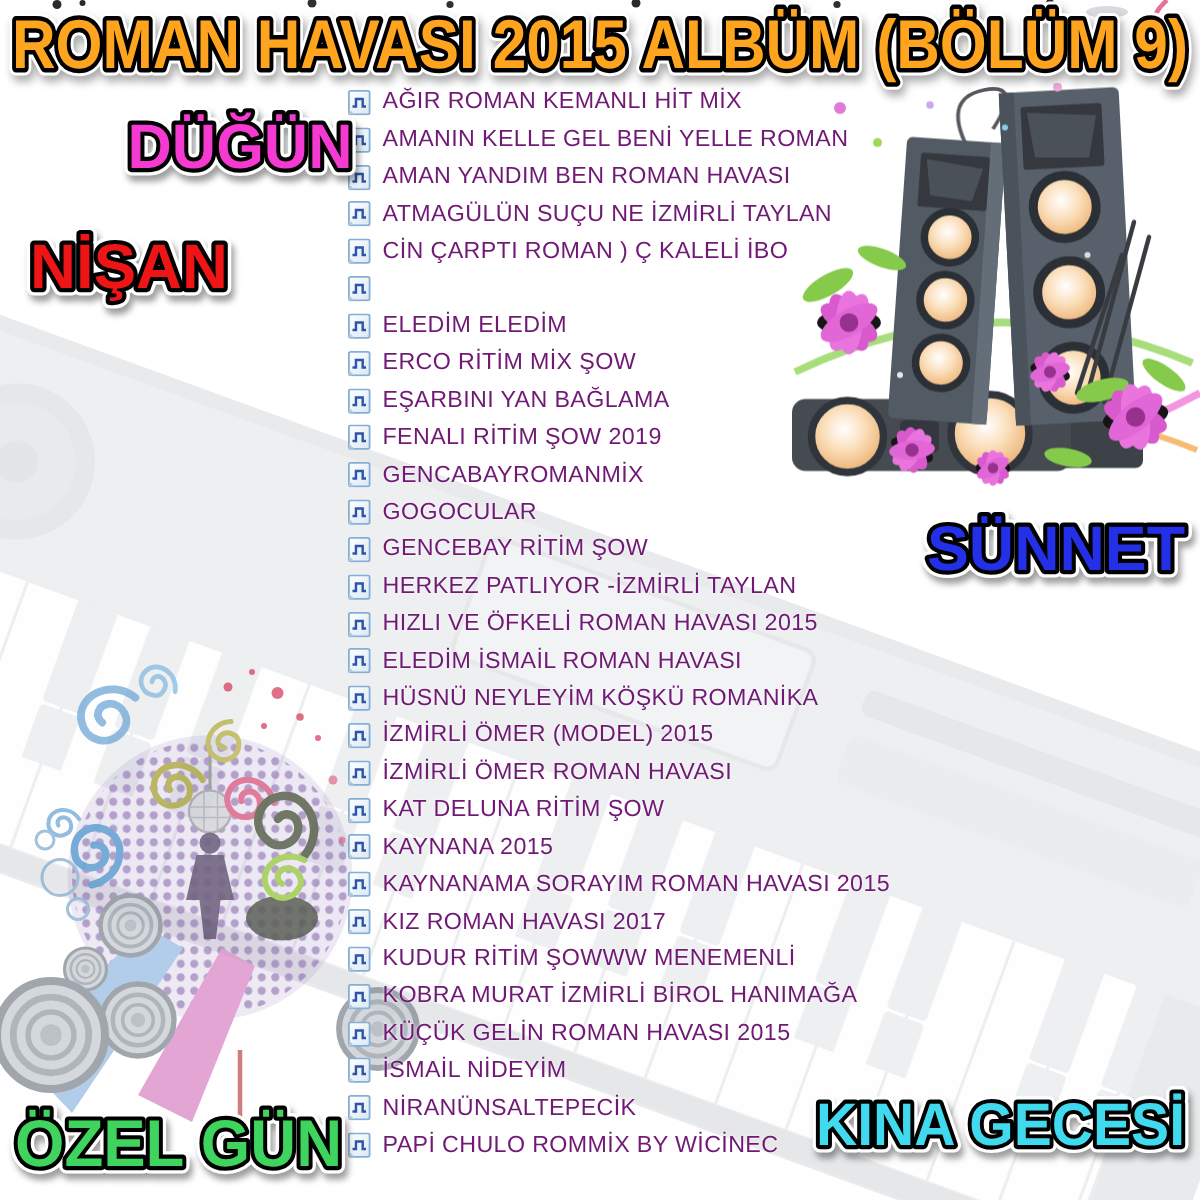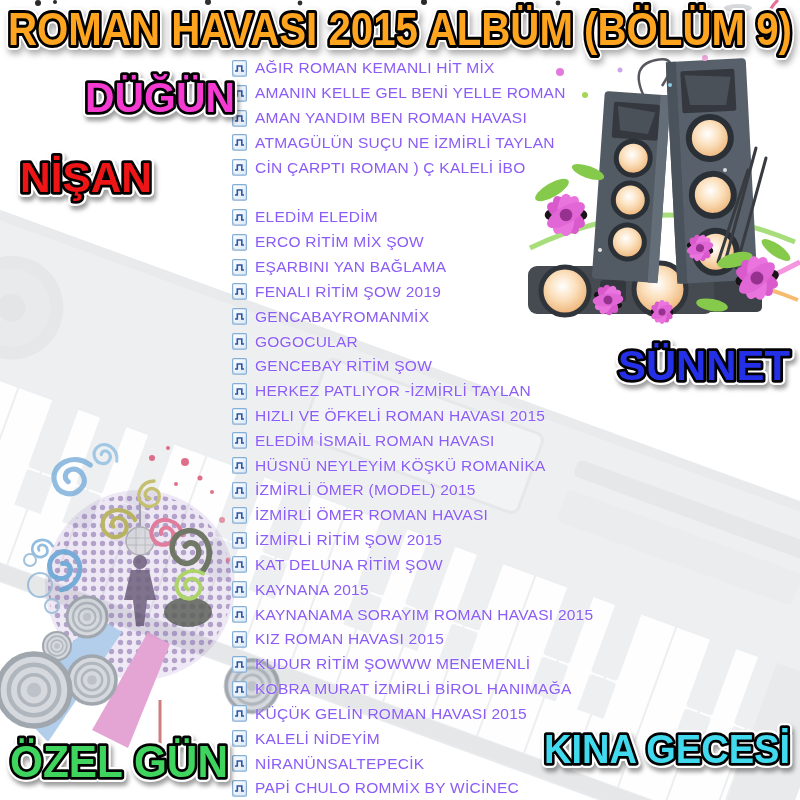--- a/index.html
+++ b/index.html
@@ -43,21 +43,21 @@
   
   #track-list{
     position:absolute;left:231px;top:56px;width:566px;z-index:2;
   }
   .track-row{
     height:24.84px;display:flex;align-items:center;gap:7px;
     white-space:nowrap;cursor:default;
   }
   .file-icon{width:17px;height:17px;flex:0 0 17px;}
   .track-title{
-    font-size:15.5px;letter-spacing:.25px;color:#8b5cf6;
+    font-size:15.5px;letter-spacing:.25px;color:#701a75;
     text-shadow:0 0 2px rgba(255,255,255,.9);
   }
 </style>
 </head>
 <body>
 
 <div id="stage">
 
   <svg id="bg" width="800" height="800" viewBox="0 0 800 800" aria-hidden="true">
     <defs>
@@ -416,26 +416,20 @@
       <span class="track-title">İZMİRLİ ÖMER (MODEL) 2015</span>
     </div>
 
     <div class="track-row">
       <svg class="file-icon" viewBox="0 0 17 17">
         <use href="#icon-audio"></use>
       </svg>
       <span class="track-title">İZMİRLİ ÖMER ROMAN HAVASI</span>
     </div>
 
-    <div class="track-row">
-      <svg class="file-icon" viewBox="0 0 17 17">
-        <use href="#icon-audio"></use>
-      </svg>
-      <span class="track-title">İZMİRLİ RİTİM ŞOW 2015</span>
-    </div>
 
     <div class="track-row">
       <svg class="file-icon" viewBox="0 0 17 17">
         <use href="#icon-audio"></use>
       </svg>
       <span class="track-title">KAT DELUNA RİTİM ŞOW</span>
     </div>
 
     <div class="track-row">
       <svg class="file-icon" viewBox="0 0 17 17">
@@ -448,21 +442,21 @@
       <svg class="file-icon" viewBox="0 0 17 17">
         <use href="#icon-audio"></use>
       </svg>
       <span class="track-title">KAYNANAMA SORAYIM ROMAN HAVASI 2015</span>
     </div>
 
     <div class="track-row">
       <svg class="file-icon" viewBox="0 0 17 17">
         <use href="#icon-audio"></use>
       </svg>
-      <span class="track-title">KIZ ROMAN HAVASI 2015</span>
+      <span class="track-title">KIZ ROMAN HAVASI 2017</span>
     </div>
 
     <div class="track-row">
       <svg class="file-icon" viewBox="0 0 17 17">
         <use href="#icon-audio"></use>
       </svg>
       <span class="track-title">KUDUR RİTİM ŞOWWW MENEMENLİ</span>
     </div>
 
     <div class="track-row">
@@ -476,21 +470,21 @@
       <svg class="file-icon" viewBox="0 0 17 17">
         <use href="#icon-audio"></use>
       </svg>
       <span class="track-title">KÜÇÜK GELİN ROMAN HAVASI 2015</span>
     </div>
 
     <div class="track-row">
       <svg class="file-icon" viewBox="0 0 17 17">
         <use href="#icon-audio"></use>
       </svg>
-      <span class="track-title">KALELİ NİDEYİM</span>
+      <span class="track-title">İSMAİL NİDEYİM</span>
     </div>
 
     <div class="track-row">
       <svg class="file-icon" viewBox="0 0 17 17">
         <use href="#icon-audio"></use>
       </svg>
       <span class="track-title">NİRANÜNSALTEPECİK</span>
     </div>
 
     <div class="track-row">

